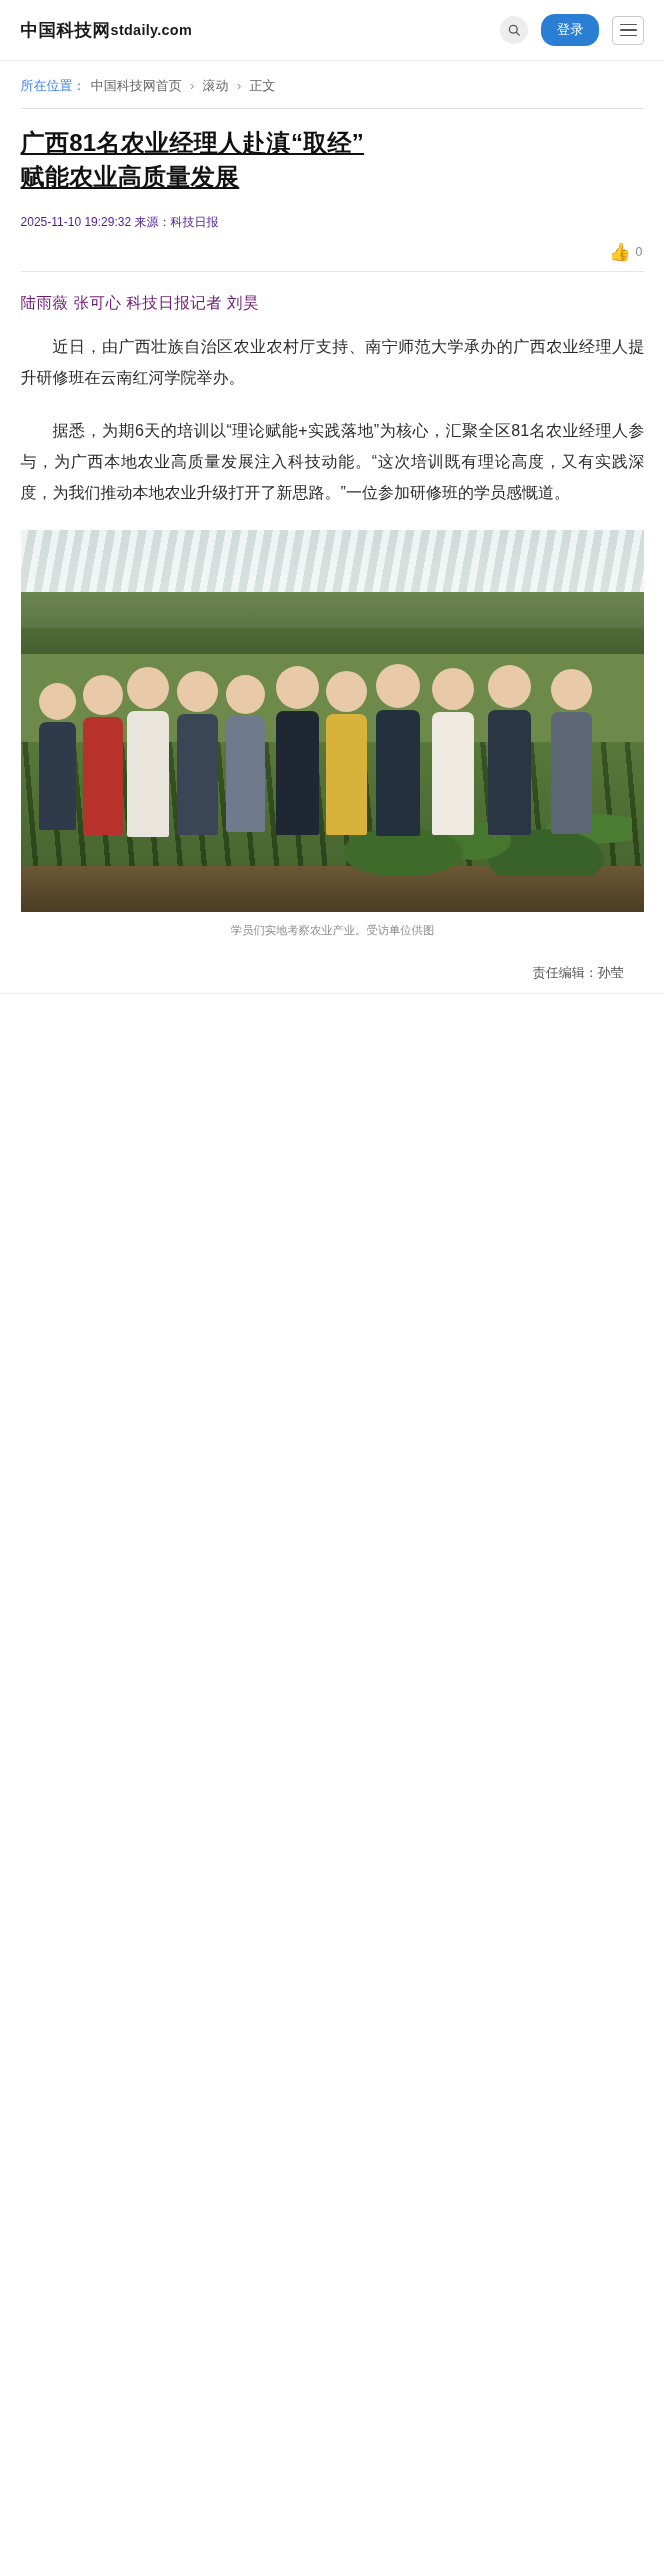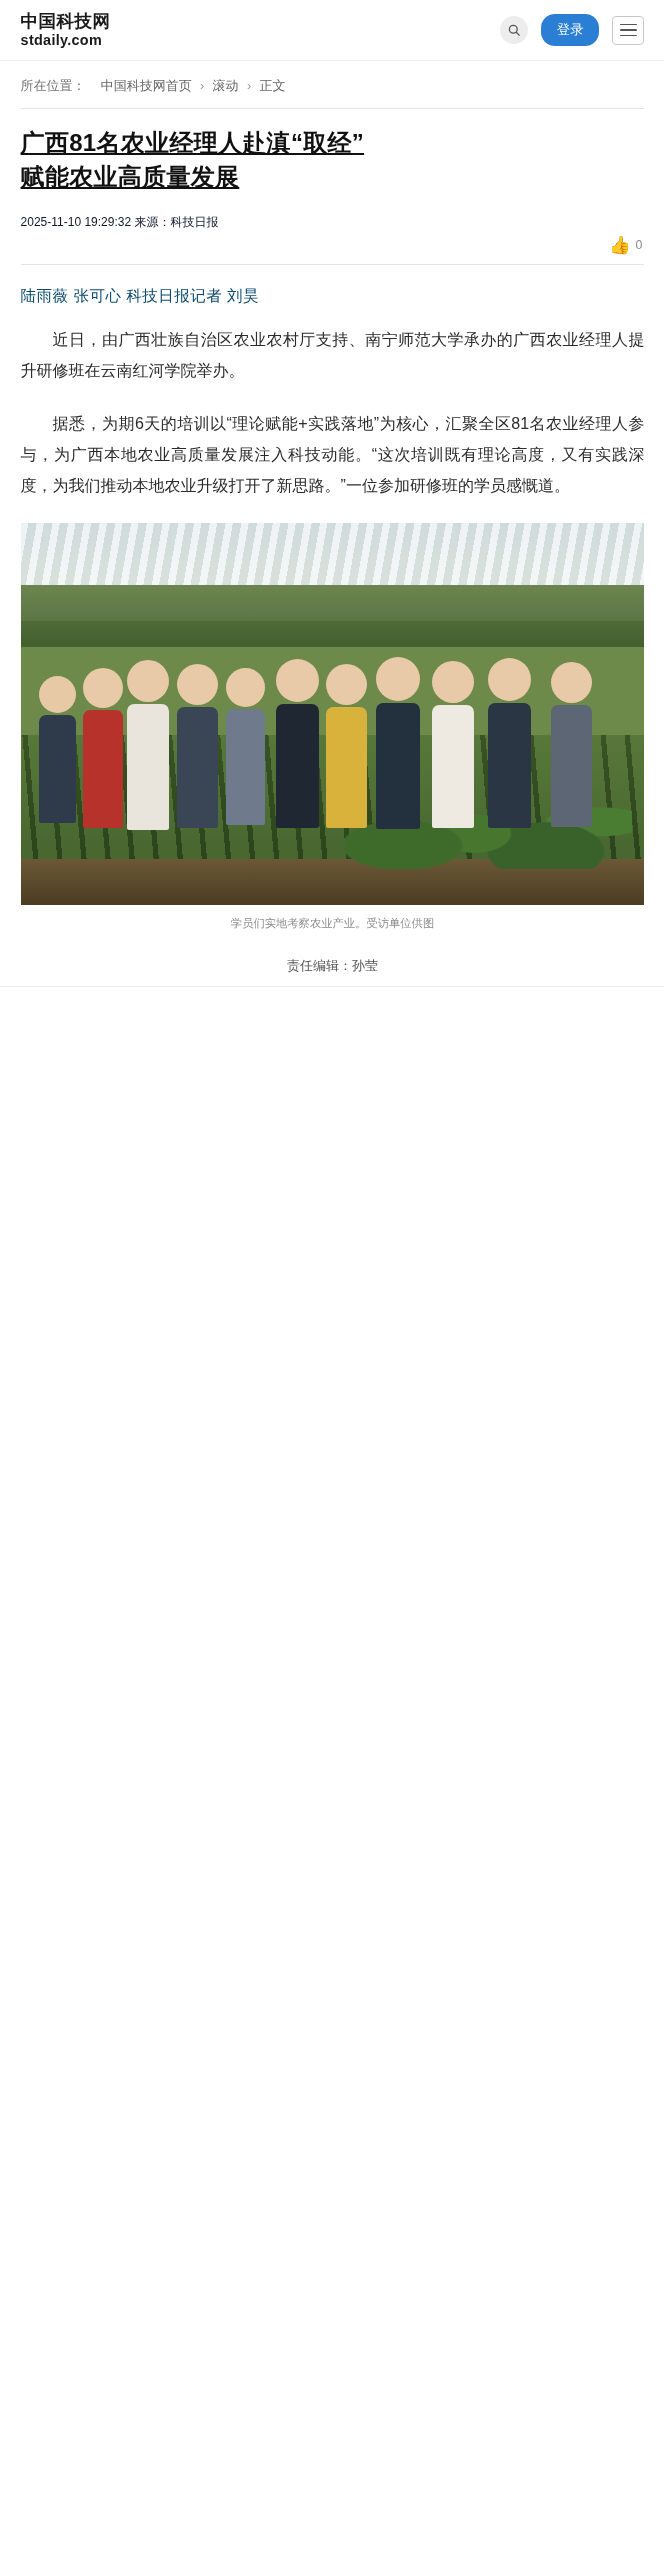--- a/index.html
+++ b/index.html
@@ -16,21 +16,21 @@
     height: 61px;
     background: #ffffff;
     display: flex;
     align-items: center;
     padding: 0 20.6px;
     position: relative;
     border-bottom: 0.5px solid #eee;
   }
   .logo-block {
     display: flex;
-    flex-direction: column;
+    flex-direction: row;
     justify-content: center;
     line-height: 1.05;
   }
   .logo-row { display: flex; align-items: center; }
   .logo-cn {
     font-size: 17.5px;
     font-weight: bold;
     color: #1a1a1a;
     letter-spacing: 0.5px;
   }
@@ -83,21 +83,21 @@
   
   .breadcrumb-wrap {
     padding: 15.5px 20.6px 13.4px 20.6px;
     font-size: 13px;
     color: #666;
     display: flex;
     flex-wrap: wrap;
     align-items: center;
     gap: 3.1px;
   }
-  .breadcrumb-wrap .label { color: #737373; margin-right: 12px; }
+  .breadcrumb-wrap .label { color: #3b82f6; margin-right: 2px; }
   .breadcrumb-wrap a {
     color: #666; text-decoration: none;
   }
   .breadcrumb-wrap .sep { color: #999; margin: 0 5.2px; }
 
   .divider {
     height: 0.5px;
     background: #e2e2e2;
     margin: 0 20.6px;
   }
@@ -110,43 +110,43 @@
     font-size: 24px;
     line-height: 1.42;
     font-weight: bold;
     color: #111;
     margin: 0 0 19.6px 0;
     letter-spacing: 0.3px;
     text-decoration: underline;
   }
   .meta-line {
     font-size: 12px;
-    color: #0f172a;
-    margin-bottom: 6px;
+    color: #4c1d95;
+    margin-bottom: 13px;
   }
   .like-row {
     display: flex;
     justify-content: flex-end;
     align-items: center;
     gap: 4.1px;
     padding-right: 2.1px;
     margin-bottom: 10.3px;
   }
   .like-icon { color: #d23a3a; font-size: 17.5px; line-height: 1; }
   .like-count { font-size: 12.4px; color: #888; }
 
   .rule {
     height: 0.5px;
     background: #e4e4e4;
     margin: 4.1px 0 20.6px 0;
   }
 
   .byline {
     font-size: 15.5px;
-    color: #0c4a6e;
+    color: #701a75;
     font-weight: normal;
     margin-bottom: 17.5px;
     letter-spacing: 0.5px;
   }
 
   .body-text p {
     font-size: 16px;
     line-height: 1.95;
     color: #2b2b2b;
     margin: 0 0 21.6px 0;
@@ -218,21 +218,21 @@
     text-align: center;
     font-size: 11.3px;
     color: #8d8d8d;
     padding: 11.3px 5.2px 0 5.2px;
   }
 
   
   .editor-line {
     font-size: 13px;
     color: #555;
-    text-align: center;
+    text-align: right;
     padding: 5.2px 20.6px 10.3px 20.6px;
   }
   .footer-bar {
     height: 41px;
     background: #ffffff;
     border-top: 0.5px solid #ededed;
   }
 </style>
 </head>
 <body>

